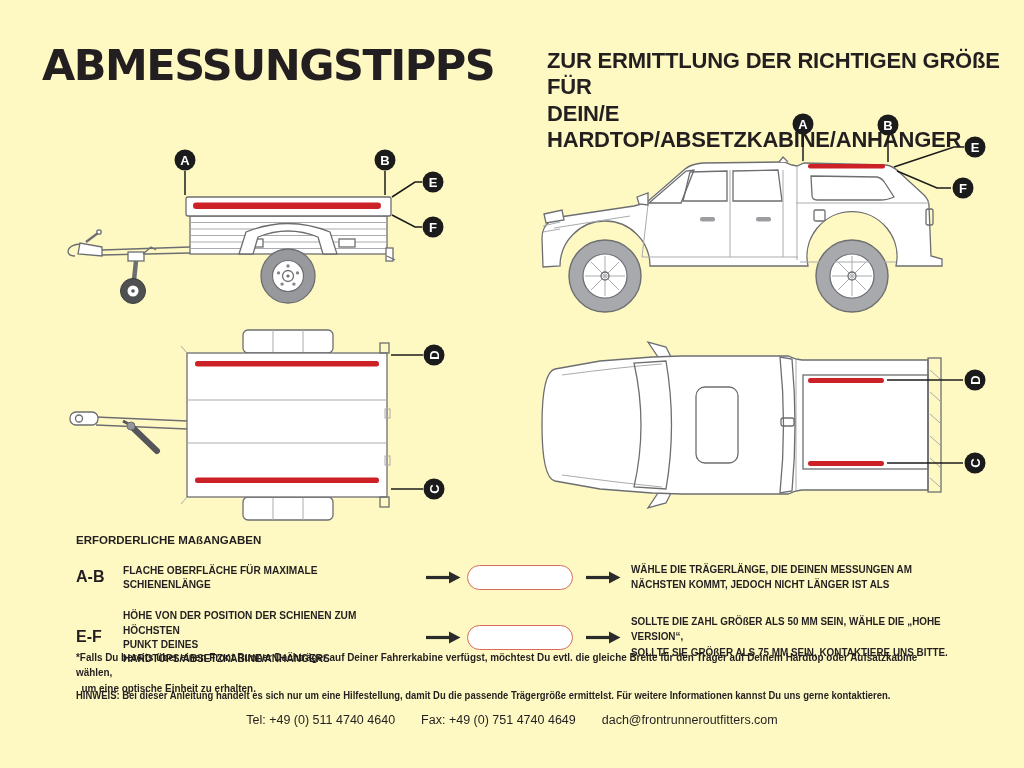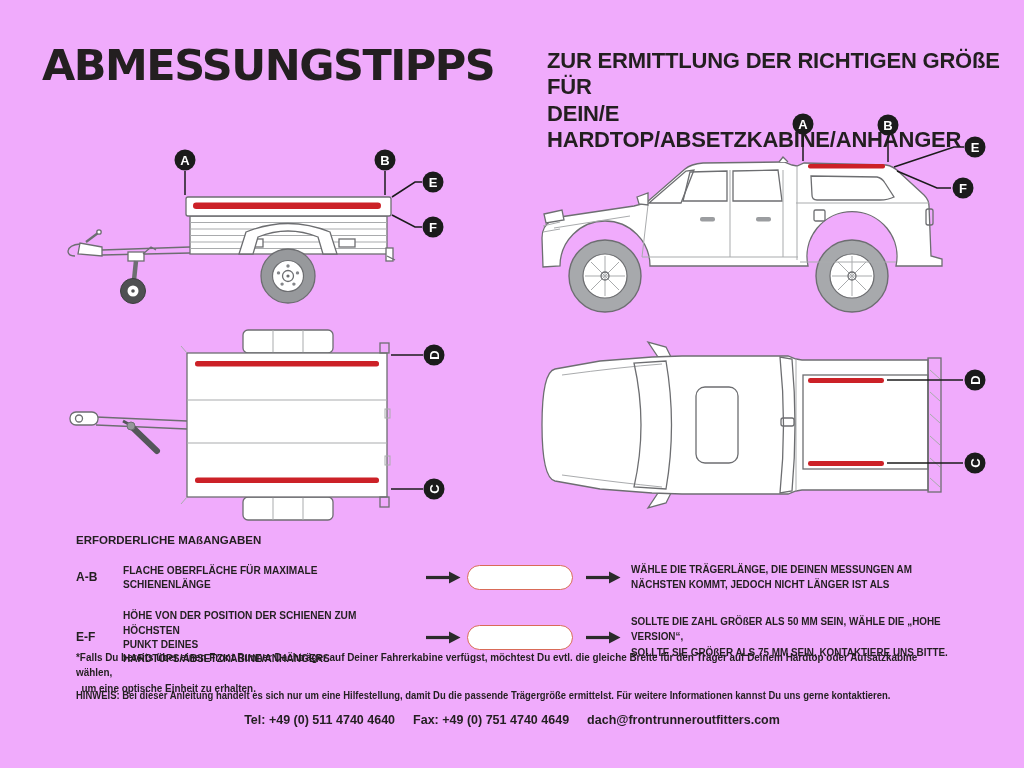--- a/index.html
+++ b/index.html
@@ -1,49 +1,49 @@
 <!DOCTYPE html>
 <html><head>
 <meta charset="utf-8">
 <style>
   html,body{margin:0;padding:0;background:#fff;}
-  .page{position:relative;width:1024px;height:768px;background:#f0abfc;overflow:hidden;
+  .page{position:relative;width:1024px;height:768px;background:#fef9c3;overflow:hidden;
         font-family:"Liberation Sans",sans-serif;color:#231f20;}
   .title{position:absolute;left:42px;top:44px;font-family:"DejaVu Sans",sans-serif;
          font-weight:bold;font-size:43px;line-height:1;letter-spacing:-1.5px;white-space:nowrap;}
   .subtitle{position:absolute;left:547px;top:48px;font-size:22px;font-weight:bold;
             line-height:1.2;white-space:pre-line;letter-spacing:-0.2px;}
   .svgpos{position:absolute;}
   
   .st{stroke:#6d6e71;stroke-width:1.3;fill:none;}
   .stw{stroke:#6d6e71;stroke-width:1.3;fill:#ffffff;}
   .lt{stroke:#a9abad;stroke-width:1;fill:none;}
   .ld{stroke:#1b1b1b;stroke-width:1.5;fill:none;}
   .bl{fill:#ffffff;font-size:13px;font-weight:bold;font-family:"Liberation Sans",sans-serif;}
   .red-fill{fill:#cc2127;}
   
   .m-head{position:absolute;left:76px;top:534px;display:flex;gap:1px;font-size:11.5px;
           font-weight:bold;white-space:nowrap;}
   .m-head .rednote{color:#cc2127;}
   .mrow{position:absolute;left:76px;display:flex;align-items:center;}
   .r1{top:562px;height:30px;} .r2{top:592px;height:28px;} .r3{top:620px;height:34px;}
-  .col-key{width:47px;font-size:12px;font-weight:bold;flex:none;}
+  .col-key{width:47px;font-size:16px;font-weight:bold;flex:none;}
   .col-desc{width:302px;font-size:11.5px;font-weight:bold;line-height:1.25;white-space:pre-line;
             transform:scaleX(.88);transform-origin:0 50%;flex:none;}
   .arrow{width:36px;height:13px;flex:none;}
   .pill{width:104px;height:23px;border:1.5px solid #d96b58;border-radius:13px;
         margin:0 12px 0 6px;flex:none;background:#fff;}
   .col-guide{font-size:11.5px;font-weight:bold;line-height:1.32;white-space:pre-line;
              margin-left:10px;transform:scaleX(.86);transform-origin:0 50%;white-space:pre-line;}
   .footnote{position:absolute;left:76px;top:650px;width:940px;font-size:11px;font-weight:bold;
             line-height:1.4;white-space:pre-line;transform:scaleX(.9);transform-origin:0 0;}
   .hint{position:absolute;left:76px;top:689px;font-size:11px;font-weight:bold;white-space:nowrap;
         transform:scaleX(.86);transform-origin:0 0;}
   .contact{position:absolute;left:0;top:713px;width:1024px;display:flex;justify-content:center;
-           gap:18px;font-size:12.5px;font-weight:bold;}
+           gap:26px;font-size:12.5px;font-weight:normal;}
 </style>
 </head>
 <body>
 
 <div class="page">
 
   <div class="title">ABMESSUNGSTIPPS</div>
   <div class="subtitle">ZUR ERMITTLUNG DER RICHTIGEN GRÖßE FÜR
 DEIN/E HARDTOP/ABSETZKABINE/ANHÄNGER</div>
 

